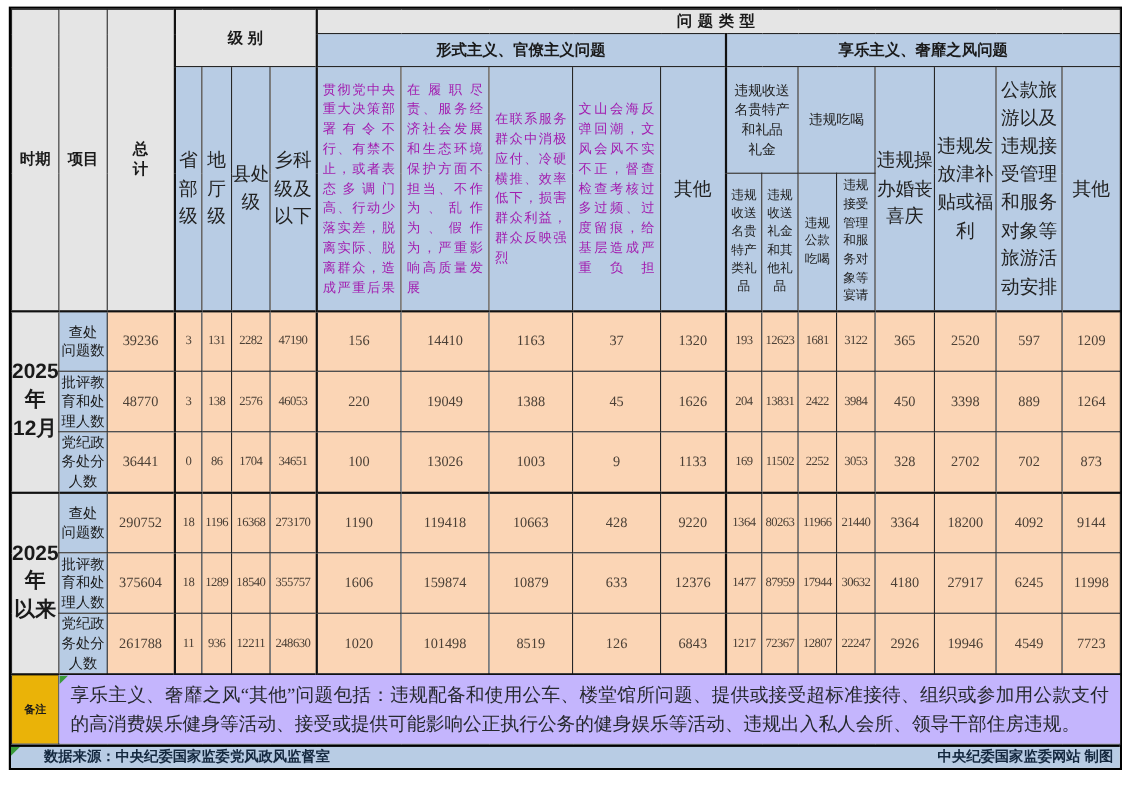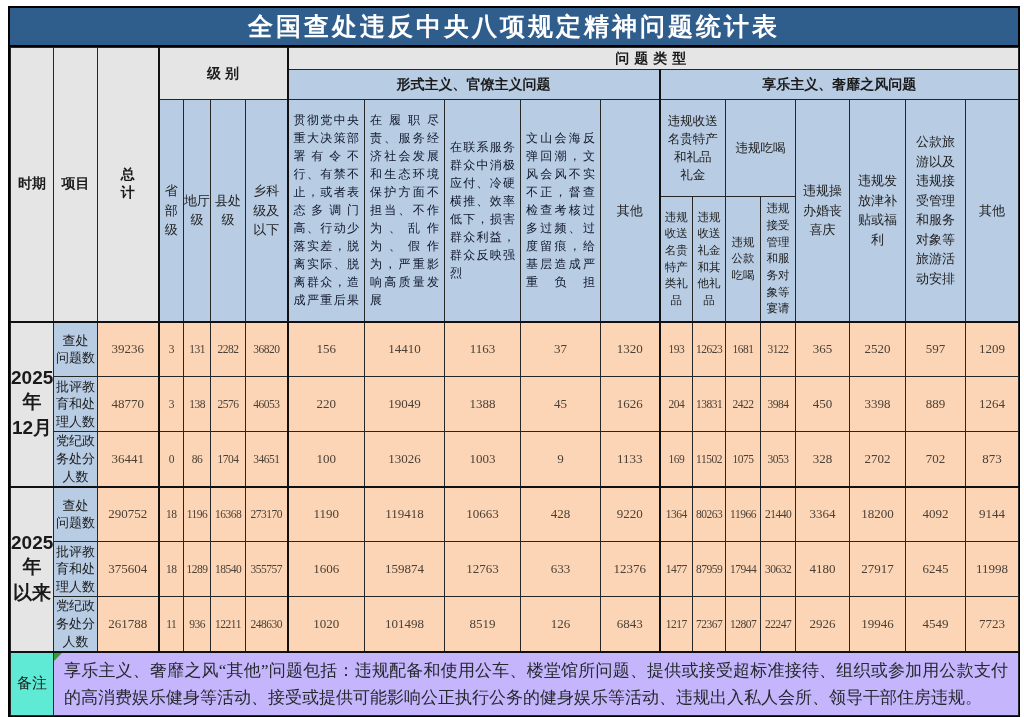--- a/index.html
+++ b/index.html
@@ -14,47 +14,46 @@
   tr.hA{height:22px}  tr.hB{height:30px}  tr.hC{height:97px}  tr.hD{height:125px}
   tr.dr{height:55px}  tr.noteRow{height:45px}
   .mb{background:#e5e5e5}
   .lb{background:#B8CCE4}
   .bold{font-weight:bold}
   .hfs{font-size:14px}
   .pl{white-space:pre-line}
   .num{background:#FBD5B5;font-family:"Liberation Serif",serif;font-size:13px;color:#4b4036;}
   .sm{font-size:11.5px;letter-spacing:-0.5px}
   .desc{font-family:"Liberation Serif",serif;font-size:12px;line-height:1.5;text-align:justify;
-        text-align-last:justify;padding:3px 5px;color:#0f172a;}
+        text-align-last:justify;padding:3px 5px;color:#a21caf;}
   .vt{font-family:"Liberation Serif",serif;font-size:11.5px;line-height:1.45;color:#222;}
-  .vt2{font-family:"Liberation Serif",serif;font-size:13px;line-height:1.5;color:#222;}
+  .vt2{font-family:"Liberation Serif",serif;font-size:17px;line-height:1.5;color:#222;}
   .grp{font-family:"Liberation Serif",serif;font-size:12.5px;line-height:1.45;color:#222;}
   .bl2{border-left:2px solid #111}
   tr.gsep td{border-top:2px solid #111}
   .c-period{font-size:19px;font-weight:bold}
   .c-label{font-size:13px;font-weight:normal;line-height:1.35}
-  .c-note-label{background:#5eead4;font-weight:normal;font-size:15px}
+  .c-note-label{background:#eab308;font-weight:bold;font-size:10px}
   .c-note-text{background:#c4b5fd;position:relative;text-align:justify;font-family:"Liberation Serif",serif;
                font-size:17px;line-height:1.6;padding:4px 10px;color:#26292e;}
   .c-note-text::before{content:"";position:absolute;top:0;left:0;border-top:8px solid #3a9a3a;
                border-right:8px solid transparent;}
   .footer{position:relative;height:19px;background:#B8CCE4;border-top:2px solid #000;
           display:flex;align-items:center;justify-content:space-between;
           font-size:13px;font-weight:bold;color:#14283f;}
   .footer::before{content:"";position:absolute;top:0;left:0;border-top:8px solid #3a9a3a;
           border-right:8px solid transparent;}
   .ft-left{padding-left:30px}
   .ft-right{padding-right:6px}
   .ls{letter-spacing:5px}
 </style>
 </head>
 <body>
 
 <div class="wrap">
-  <div class="titlebar">全国查处违反中央八项规定精神问题统计表</div>
 
   <table>
     <colgroup>
       <col style="width:43px">
         <col style="width:44px">
         <col style="width:61px">
       <col style="width:25px">
         <col style="width:27px">
         <col style="width:35px">
         <col style="width:42px">
@@ -150,21 +149,21 @@
 
     <tr class="dr gsep">
       <td rowspan="3" class="mb c-period pl">2025年
 12月</td>
       <td class="lb c-label pl">查处
 问题数</td>
       <td class="num">39236</td>
       <td class="num sm bl2">3</td>
       <td class="num sm">131</td>
       <td class="num sm">2282</td>
-      <td class="num sm">36820</td>
+      <td class="num sm">47190</td>
       <td class="num bl2">156</td>
       <td class="num">14410</td>
       <td class="num">1163</td>
       <td class="num">37</td>
       <td class="num">1320</td>
       <td class="num sm bl2">193</td>
       <td class="num sm">12623</td>
       <td class="num sm">1681</td>
       <td class="num sm">3122</td>
       <td class="num">365</td>
@@ -204,21 +203,21 @@
       <td class="num sm">86</td>
       <td class="num sm">1704</td>
       <td class="num sm">34651</td>
       <td class="num bl2">100</td>
       <td class="num">13026</td>
       <td class="num">1003</td>
       <td class="num">9</td>
       <td class="num">1133</td>
       <td class="num sm bl2">169</td>
       <td class="num sm">11502</td>
-      <td class="num sm">1075</td>
+      <td class="num sm">2252</td>
       <td class="num sm">3053</td>
       <td class="num">328</td>
       <td class="num">2702</td>
       <td class="num">702</td>
       <td class="num">873</td>
     </tr>
 
     <tr class="dr gsep">
       <td rowspan="3" class="mb c-period pl">2025年
 以来</td>
@@ -247,21 +246,21 @@
       <td class="lb c-label pl">批评教
 育和处
 理人数</td>
       <td class="num">375604</td>
       <td class="num sm bl2">18</td>
       <td class="num sm">1289</td>
       <td class="num sm">18540</td>
       <td class="num sm">355757</td>
       <td class="num bl2">1606</td>
       <td class="num">159874</td>
-      <td class="num">12763</td>
+      <td class="num">10879</td>
       <td class="num">633</td>
       <td class="num">12376</td>
       <td class="num sm bl2">1477</td>
       <td class="num sm">87959</td>
       <td class="num sm">17944</td>
       <td class="num sm">30632</td>
       <td class="num">4180</td>
       <td class="num">27917</td>
       <td class="num">6245</td>
       <td class="num">11998</td>

